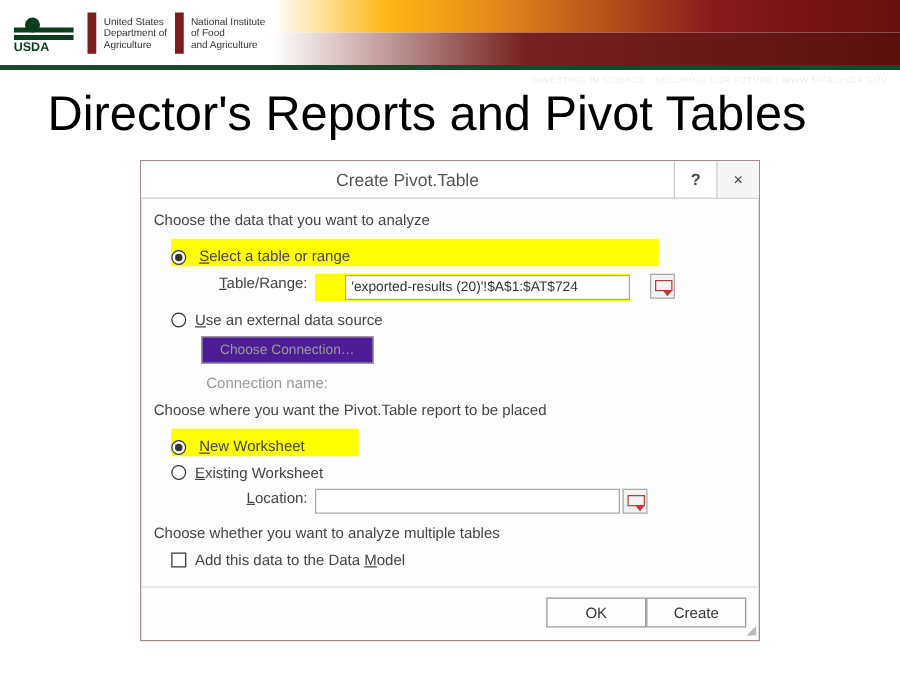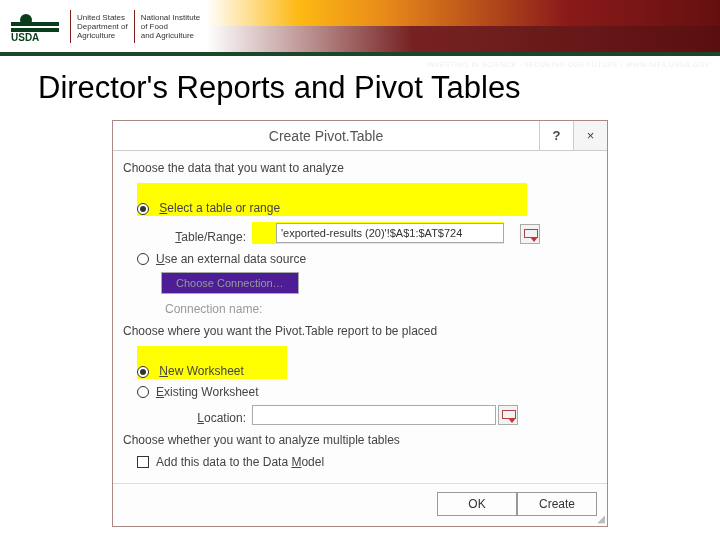--- a/index.html
+++ b/index.html
@@ -1,46 +1,46 @@
 <!DOCTYPE html>
 <html><head>
 <meta charset="utf-8">
 <style>
   * { box-sizing: border-box; margin: 0; padding: 0; }
   body { width: 720px; height: 540px; font-family: "Segoe UI", Arial, sans-serif; background: #fff; position: relative; }
 
   .header { width: 720px; height: 52px; display: flex; align-items: center; }
   .logo-area { width: 70px; height: 37px; display: flex; align-items: center; justify-content: center; }
   .usda-logo { width: 48px; }
-  .dept-text { font-size: 8px; line-height: 9px; color: #333; border-left: 1px solid #7f1d1d; padding: 3px 6px; }
+  .dept-text { font-size: 8px; line-height: 9px; color: #333; border-left: 7px solid #7f1d1d; padding: 3px 6px; }
   .header-gradient { flex: 1; height: 18px; background: linear-gradient(to right, #fff 0%, #fdb913 18%, #e8891a 35%, #8b1a1a 70%, #651010 100%); }
   .tagline { position: absolute; right: 10px; top: 35px; font-size: 7px; letter-spacing: 0.5px; color: #eee; }
 
   .green-bar { width: 720px; height: 4px; background: #1a472a; }
 
-  .slide-title { font-size: 31px; font-family: Arial, sans-serif; margin: 14px 0 14px 38px; color: #000; }
+  .slide-title { font-size: 39px; font-family: Arial, sans-serif; margin: 14px 0 14px 38px; color: #000; }
 
   .dialog { width: 496px; margin: 0 auto; border: 1px solid #a88; background: #fdfdfd; }
   .titlebar { background: #fff; height: 30px; display: flex; align-items: stretch; border-bottom: 1px solid #ccc; }
   .title-text { flex: 1; text-align: center; color: #555; font-size: 14px; line-height: 30px; }
   .titlebar-btn { width: 34px; display: flex; align-items: center; justify-content: center; border-left: 1px solid #ccc; color: #444; font-size: 13px; }
   .help-btn { font-weight: bold; }
   .close-btn { background: #f5f5f5; }
 
   .body-area { padding: 10px 10px 4px 10px; font-size: 12px; color: #444; }
   .section-head { margin-bottom: 8px; }
   .indent { margin-left: 14px; margin-bottom: 6px; display: flex; align-items: center; }
-  .indent2 { margin-left: 38px; margin-bottom: 8px; display: flex; align-items: flex-end; }
+  .indent2 { margin-left: 38px; margin-bottom: 8px; display: flex; align-items: flex-start; }
 
   .radio { width: 12px; height: 12px; border-radius: 50%; border: 1px solid #333; margin-right: 7px; display: inline-flex; align-items: center; justify-content: center; background: #fff; flex-shrink: 0; }
   .radio.checked::after { content: ""; width: 6px; height: 6px; background: #333; border-radius: 50%; }
   .checkbox { width: 12px; height: 12px; border: 1px solid #333; margin-right: 7px; background: #fff; flex-shrink: 0; }
 
   .hl { background: #ffff00; padding: 1px 0; }
-  .hl-full { background: #ffff00; display: inline-block; padding: 18px 2px 1px 0; }
+  .hl-full { background: #ffff00; display: inline-block; padding: 7px 2px 1px 0; }
 
   .u { text-decoration: underline; }
 
   .field-label { width: 85px; display: inline-block; text-align: right; margin-right: 6px; }
   .text-input { height: 20px; border: 1px solid #aaa; padding: 0 4px; font-size: 11px; color: #333; background: #fff; }
   .picker-btn { width: 20px; height: 20px; border: 1px solid #aaa; margin-left: 0; display: inline-flex; align-items: center; justify-content: center; background: #f3f3f3; }
   .picker-icon { width: 12px; height: 10px; position: relative; }
   .picker-icon::before { content: ""; position: absolute; top: 0; left: 0; width: 12px; height: 7px; border: 1px solid #a44; }
   .picker-icon::after { content: ""; position: absolute; bottom: -3px; right: -2px; width: 0; height: 0; border-left: 4px solid transparent; border-right: 4px solid transparent; border-top: 5px solid #c33; }
 

